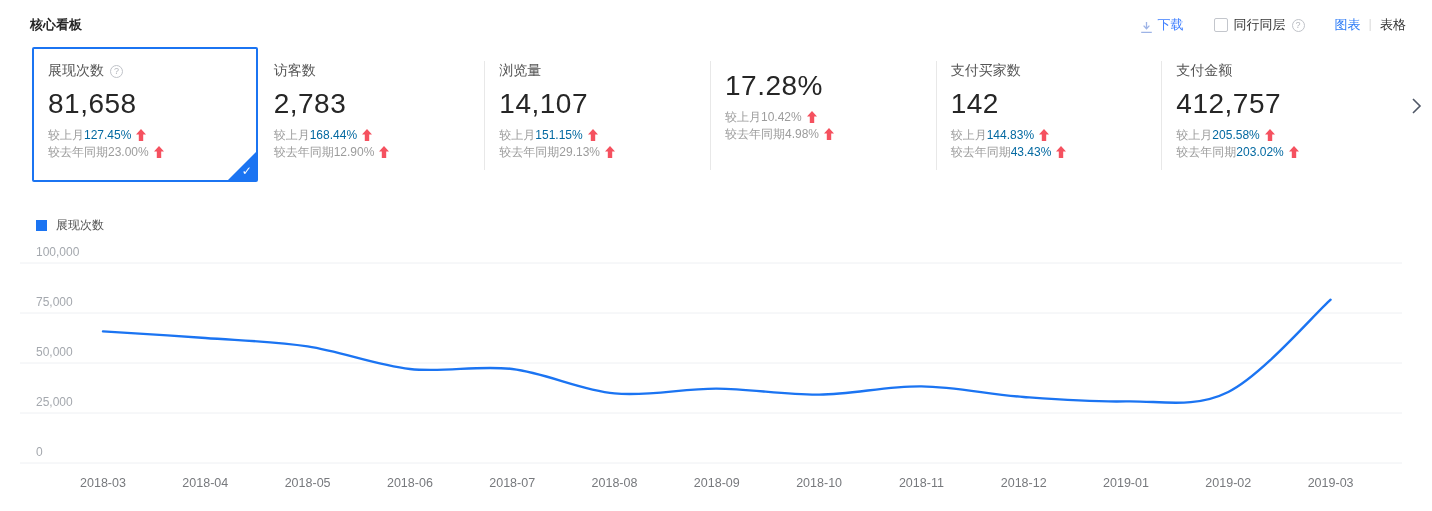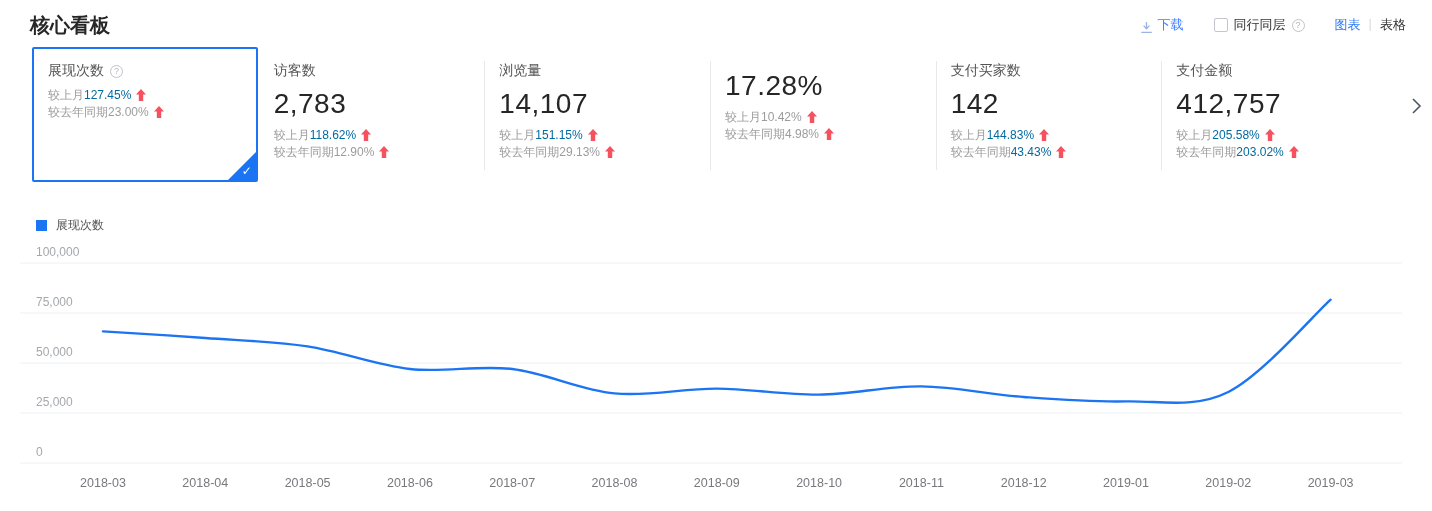--- a/index.html
+++ b/index.html
@@ -2,21 +2,21 @@
 <html><head>
 <meta charset="utf-8">
 <style>
   * { margin:0; padding:0; box-sizing:border-box; }
   html,body { width:1432px; height:511px; background:#ffffff;
     font-family:"Liberation Sans","DejaVu Sans",sans-serif; overflow:hidden; }
 
   
   .header { display:flex; justify-content:space-between; align-items:center;
     padding:12px 26px 0 30px; height:38px; }
-  .page-title { font-size:20px; font-weight:bold; color:#262626;font-family:Liberation Mono, monospace; }
+  .page-title { font-size:13px; font-weight:bold; color:#262626;font-family:Liberation Mono, monospace; }
   .header-right { display:flex; align-items:center; gap:30px; font-size:13px; }
   .dl-btn { display:flex; align-items:flex-end; gap:5px; color:#3d7eff; cursor:pointer; }
   .peer { display:flex; align-items:center; gap:6px; color:#333; }
   .checkbox { width:14px; height:14px; border:1px solid #c3c6cc; border-radius:2px; background:#fff; cursor:pointer; }
   .help-circle { display:inline-flex; width:13px; height:13px; border:1px solid #c0c3c9;
     border-radius:50%; color:#b3b6bc; font-size:9px; align-items:center; justify-content:center; }
   .view-toggle { display:flex; align-items:flex-start; gap:8px; }
   .vt-chart { color:#2e7cf6; cursor:pointer; }
   .vt-sep { color:#dcdcdc; }
   .vt-table { color:#333; cursor:pointer; }
@@ -71,20 +71,21 @@
   </div>
 </div>
 
 <div class="cards-row">
 
   <div class="card selected">
     <div class="card-label-row">
       <span>展现次数</span>
       <span class="help-circle">?</span>
     </div>
+    <div class="card-value">81,658</div>
     <div class="cmp">
         <span>较上月</span>
         <span class="pct mom-val red">127.45%</span>
       <svg width="10" height="12" viewBox="0 0 10 12">
           <path d="M5 0 L10 5.5 H7.2 V12 H2.8 V5.5 H0 Z" fill="#f5515f"></path>
         </svg>
       </div>
     <div class="cmp">
         <span>较去年同期</span>
         <span class="pct yoy-val gray">23.00%</span>
@@ -97,21 +98,21 @@
       </div>
   </div>
 
   <div class="card">
     <div class="card-label-row">
         <span>访客数</span>
       </div>
     <div class="card-value">2,783</div>
     <div class="cmp">
         <span>较上月</span>
-        <span class="pct mom-val red">118.62%</span>
+        <span class="pct mom-val red">168.44%</span>
       <svg width="10" height="12" viewBox="0 0 10 12">
           <path d="M5 0 L10 5.5 H7.2 V12 H2.8 V5.5 H0 Z" fill="#f5515f"></path>
         </svg>
       </div>
     <div class="cmp">
         <span>较去年同期</span>
         <span class="pct yoy-val gray">12.90%</span>
       <svg width="10" height="12" viewBox="0 0 10 12">
           <path d="M5 0 L10 5.5 H7.2 V12 H2.8 V5.5 H0 Z" fill="#f5515f"></path>
         </svg>

